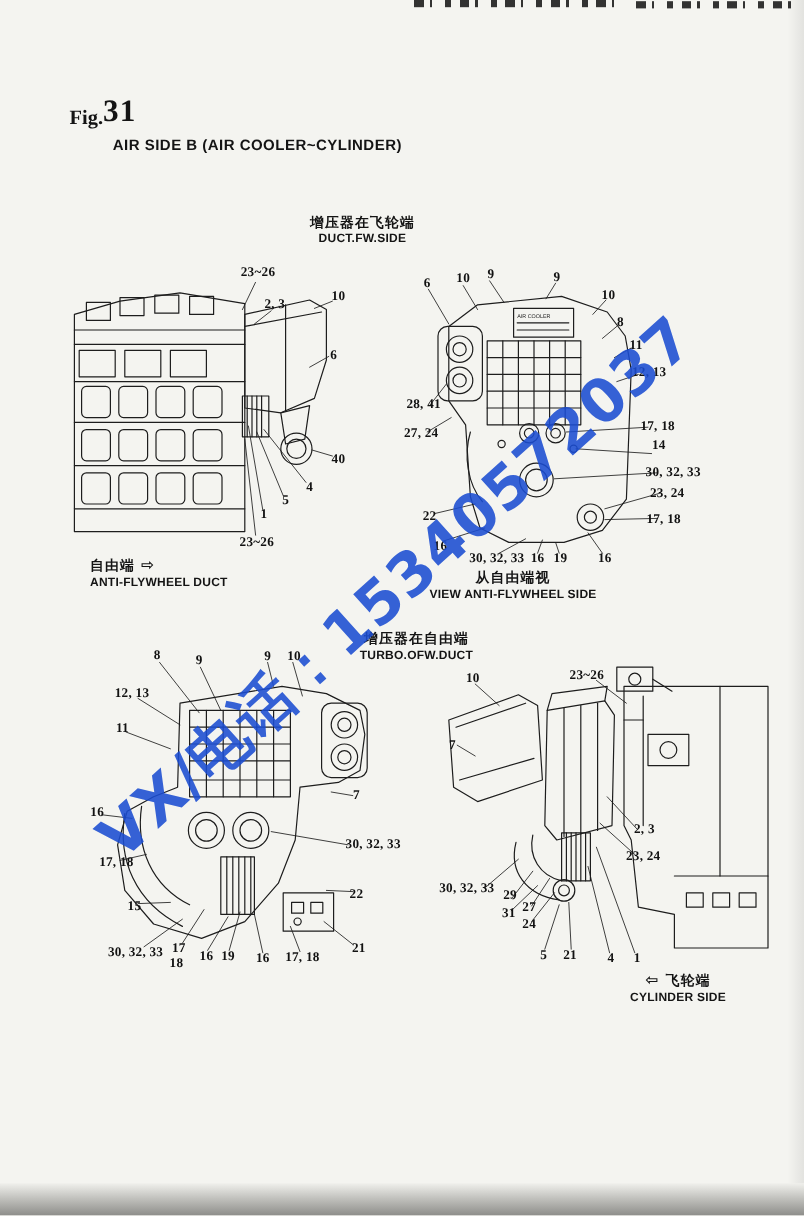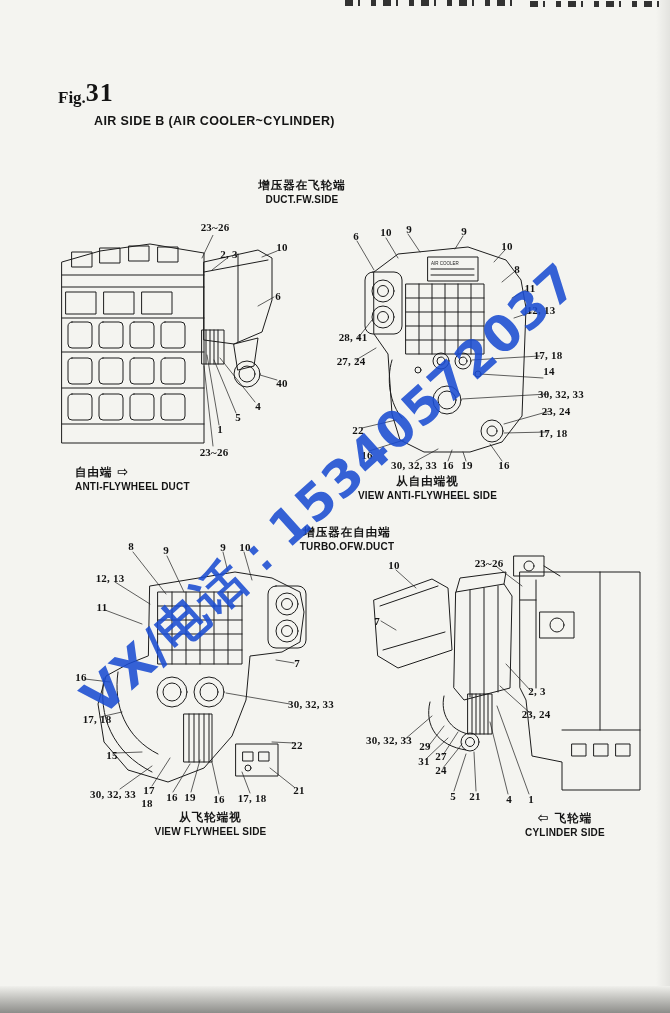--- a/index.html
+++ b/index.html
@@ -303,24 +303,20 @@
     <div class="cap-cn"><span>自由端</span>
       <span class="cap-arrow">⇨</span></div>
     <div class="cap-en">ANTI-FLYWHEEL DUCT</div>
   </div>
 
   <div class="view-caption" style="left:330px;top:474px;width:195px;">
     <div class="cap-cn">从自由端视</div>
     <div class="cap-en">VIEW ANTI-FLYWHEEL SIDE</div>
   </div>
 
-  <div class="view-caption" style="left:123px;top:810px;width:175px;">
-    <div class="cap-cn">从飞轮端视</div>
-    <div class="cap-en">VIEW FLYWHEEL SIDE</div>
-  </div>
 
   <div class="view-caption" style="left:500px;top:810px;width:130px;">
     <div class="cap-cn"><span class="cap-arrow">⇦</span>
       <span>飞轮端</span></div>
     <div class="cap-en">CYLINDER SIDE</div>
   </div>
 
   <div class="callout-layer">
       <span class="callout" style="left: 215px; top: 227px;">23~26</span>
       <span class="callout" style="left: 229px; top: 254px;">2, 3</span>

